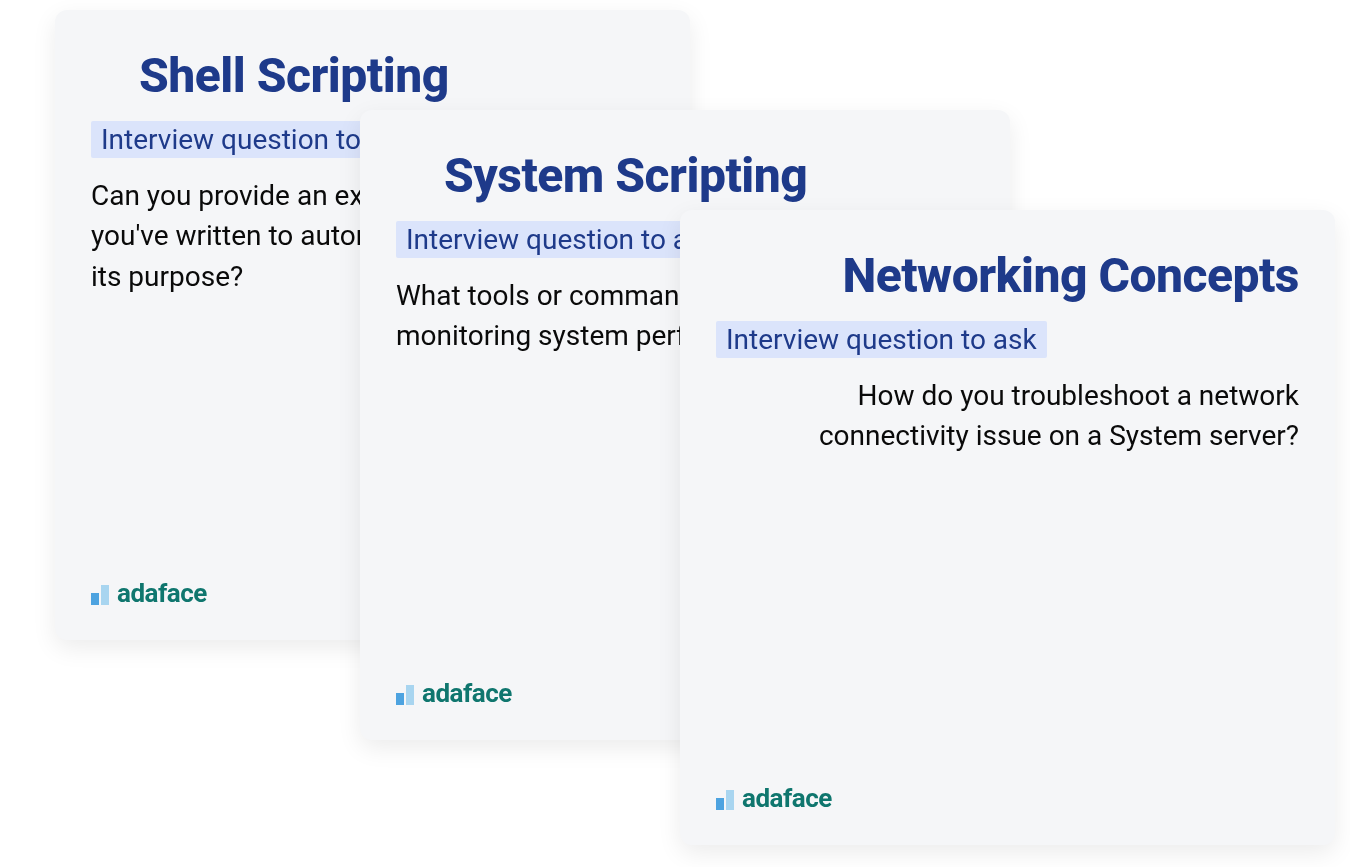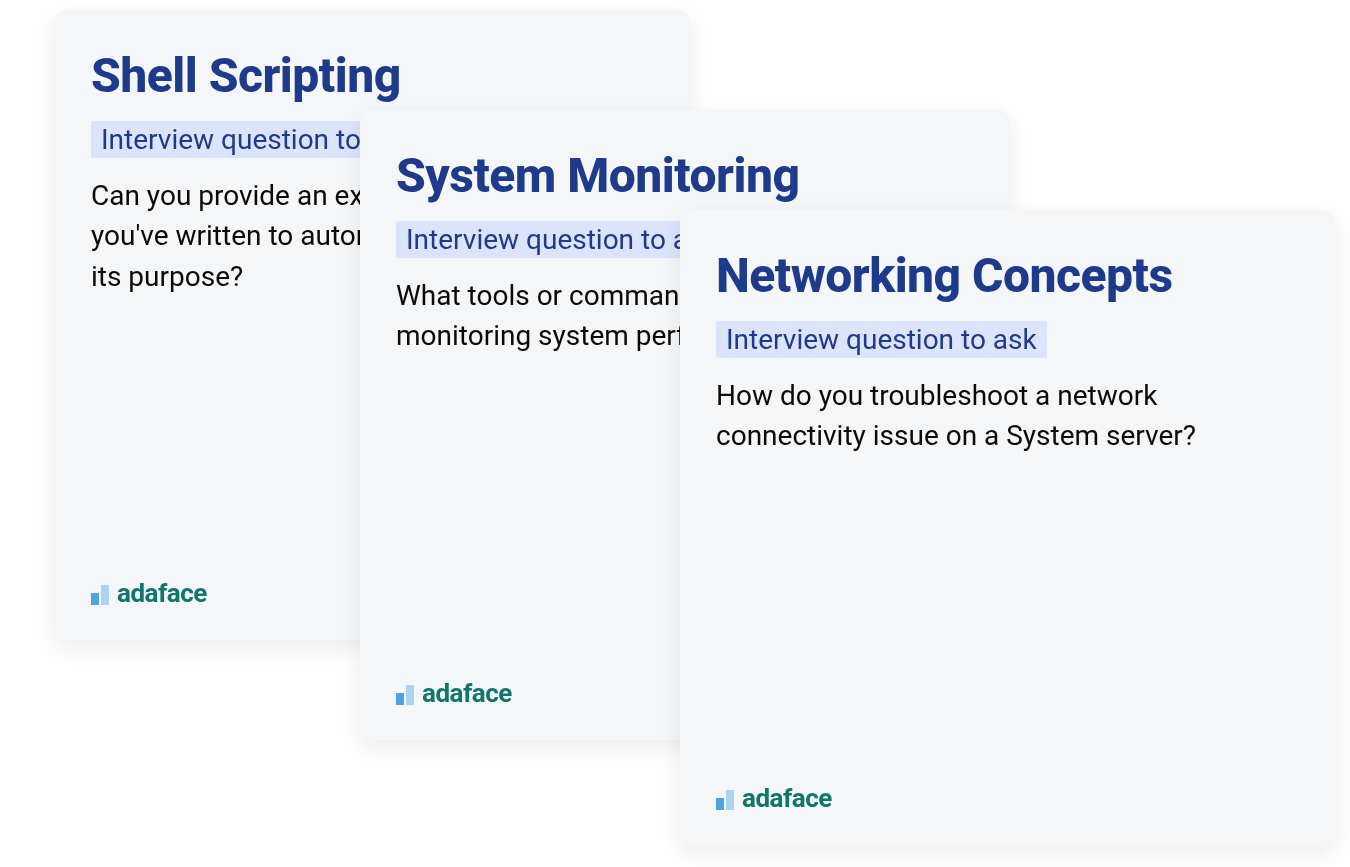--- a/index.html
+++ b/index.html
@@ -36,28 +36,30 @@
       width: 650px;
       height: 630px;
       z-index: 2;
     }
     .card-3 {
       left: 680px;
       top: 210px;
       width: 655px;
       height: 635px;
       z-index: 3;
+      text-align: right;
     }
     .card-title {
       font-size: 48px;
       font-weight: 800;
       color: #1e3a8a;
       line-height: 1.1;
       margin-bottom: 18px;
       letter-spacing: -0.5px;
+      margin-left: 48px;
     }
     .card-subtitle {
       display: inline-block;
       background: #dbe4fb;
       color: #1e3a8a;
       font-size: 28px;
       font-weight: 400;
       padding: 2px 10px;
       border-radius: 2px;
       margin-bottom: 18px;
@@ -108,21 +110,21 @@
   <div class="card-footer">
     <div class="logo-icon">
       <div class="logo-bar-1"></div>
       <div class="logo-bar-2"></div>
     </div>
     <span class="logo-text">adaface</span>
   </div>
 </div>
 
 <div class="card card-2">
-  <h2 class="card-title">System Monitoring</h2>
+  <h2 class="card-title">System Scripting</h2>
   <span class="card-subtitle">Interview question to ask</span>
   <p class="card-question">What tools or commands do you prefer for monitoring system performance in Linux?</p>
   <div class="card-footer">
     <div class="logo-icon">
       <div class="logo-bar-1"></div>
       <div class="logo-bar-2"></div>
     </div>
     <span class="logo-text">adaface</span>
   </div>
 </div>

